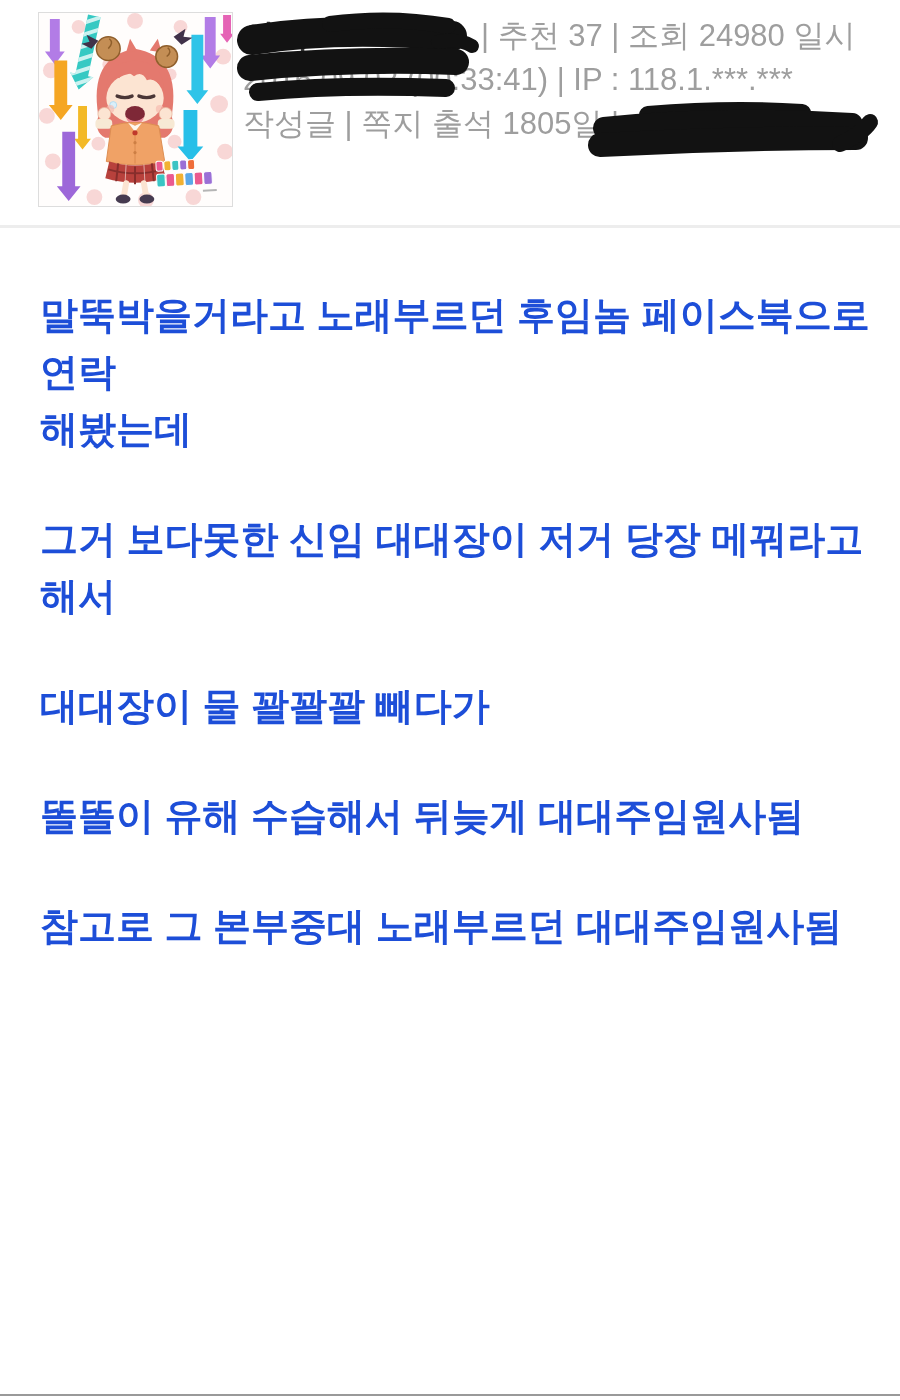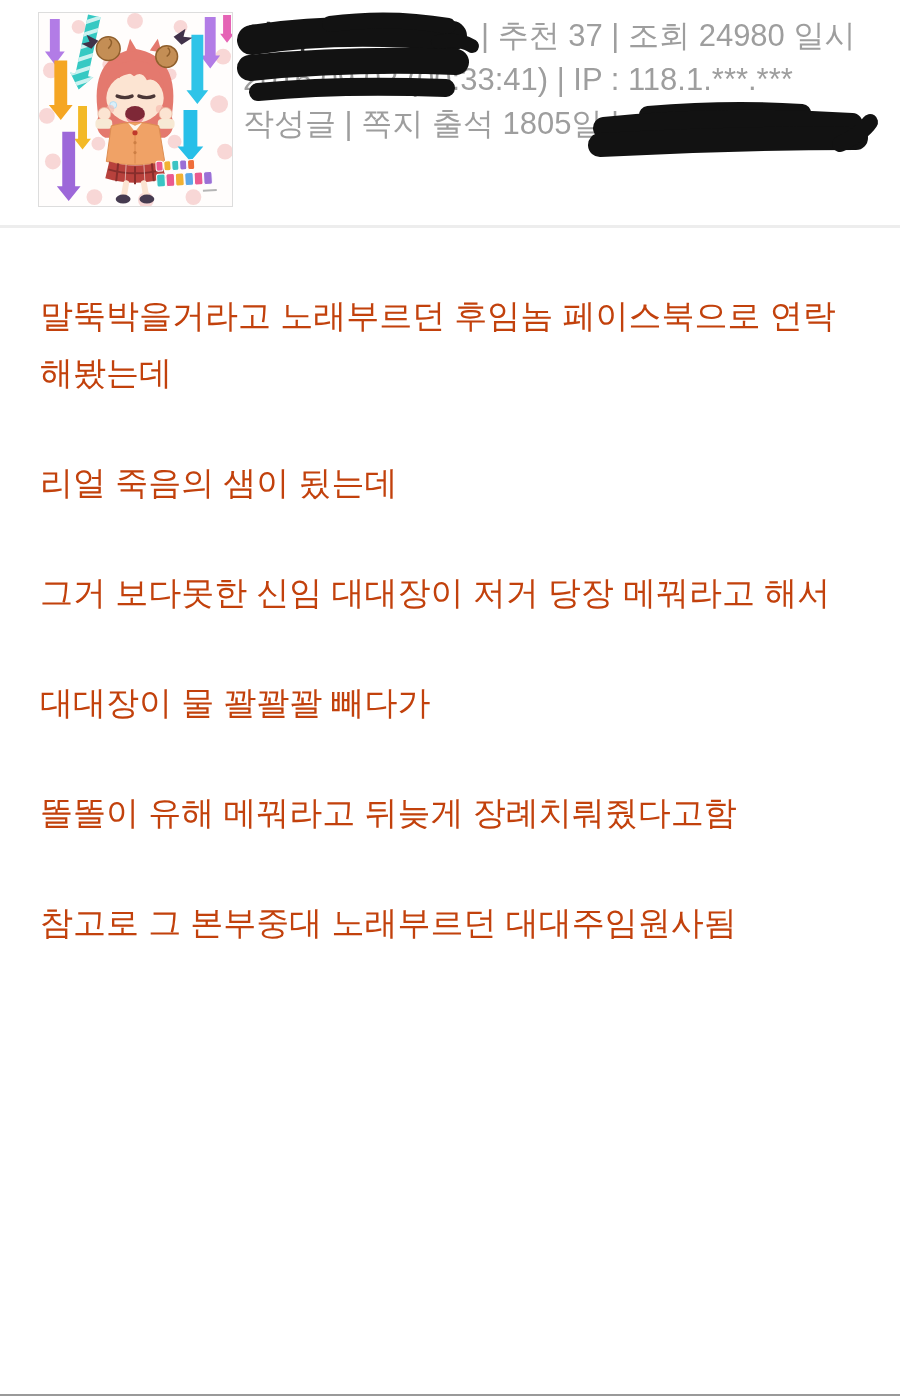--- a/index.html
+++ b/index.html
@@ -24,22 +24,22 @@
     display:inline-block;width:238px;overflow:hidden;vertical-align:bottom;
     color:#3a3a3a;font-weight:700;font-size:33px;white-space:nowrap;
   }
   .scribbles{position:absolute;left:0;top:0;width:900px;height:225px;z-index:2;pointer-events:none;}
   .hdr-divider{position:absolute;left:0;top:225px;width:100%;height:3px;background:#ededed;}
   
   .post-body{
     position:absolute;left:40px;top:228px;width:845px;padding-top:59px;
   }
   .post-body p{
-    margin:0 0 53px 0;font-size:33px;line-height:57px;color:#c2410c;
-    white-space:pre-line;font-weight:400;
+    margin:0 0 53px 0;font-size:38px;line-height:57px;color:#1d4ed8;
+    white-space:pre-line;font-weight:700;
   }
   .bottom-rule{position:absolute;left:0;bottom:4px;width:100%;height:2px;background:#999999;}
 </style>
 </head>
 <body>
 
 <div class="page">
 
   <div class="hdr">
 
@@ -182,21 +182,20 @@
         <path d="M840 144 Q862 134 870 122" stroke-width="16"></path>
       </g>
     </svg>
 
     <div class="hdr-divider"></div>
   </div>
 
   <div class="post-body">
       <p>말뚝박을거라고 노래부르던 후임놈 페이스북으로 연락
 해봤는데</p>
-      <p>리얼 죽음의 샘이 됬는데</p>
       <p>그거 보다못한 신임 대대장이 저거 당장 메꿔라고 해서</p>
       <p>대대장이 물 꽐꽐꽐 빼다가</p>
-      <p>똘똘이 유해 메꿔라고 뒤늦게 장례치뤄줬다고함</p>
+      <p>똘똘이 유해 수습해서 뒤늦게 대대주임원사됨</p>
       <p>참고로 그 본부중대 노래부르던 대대주임원사됨</p>
     </div>
 
   <div class="bottom-rule"></div>
 </div>
 
 </body></html>

